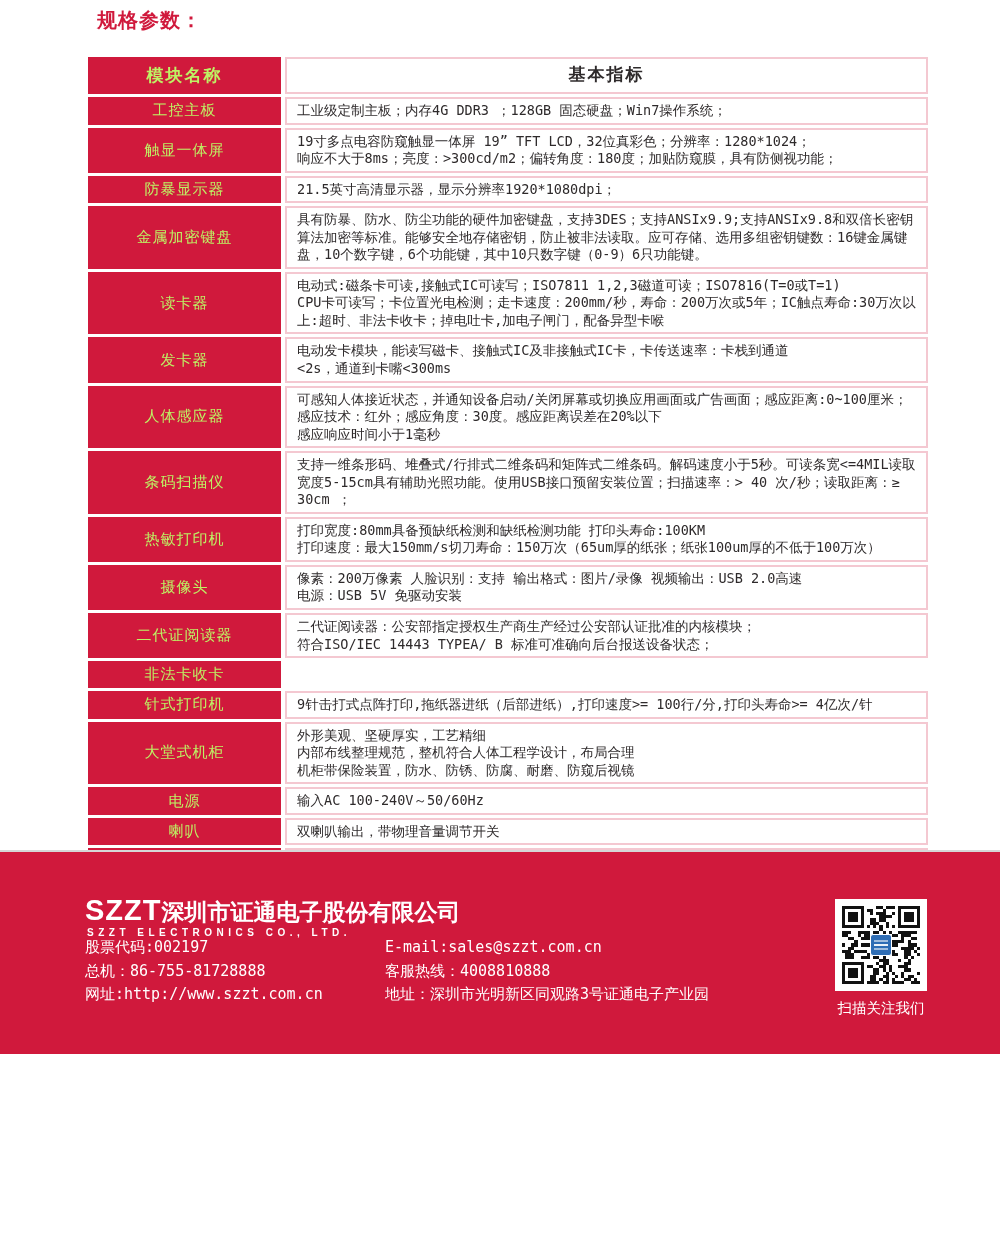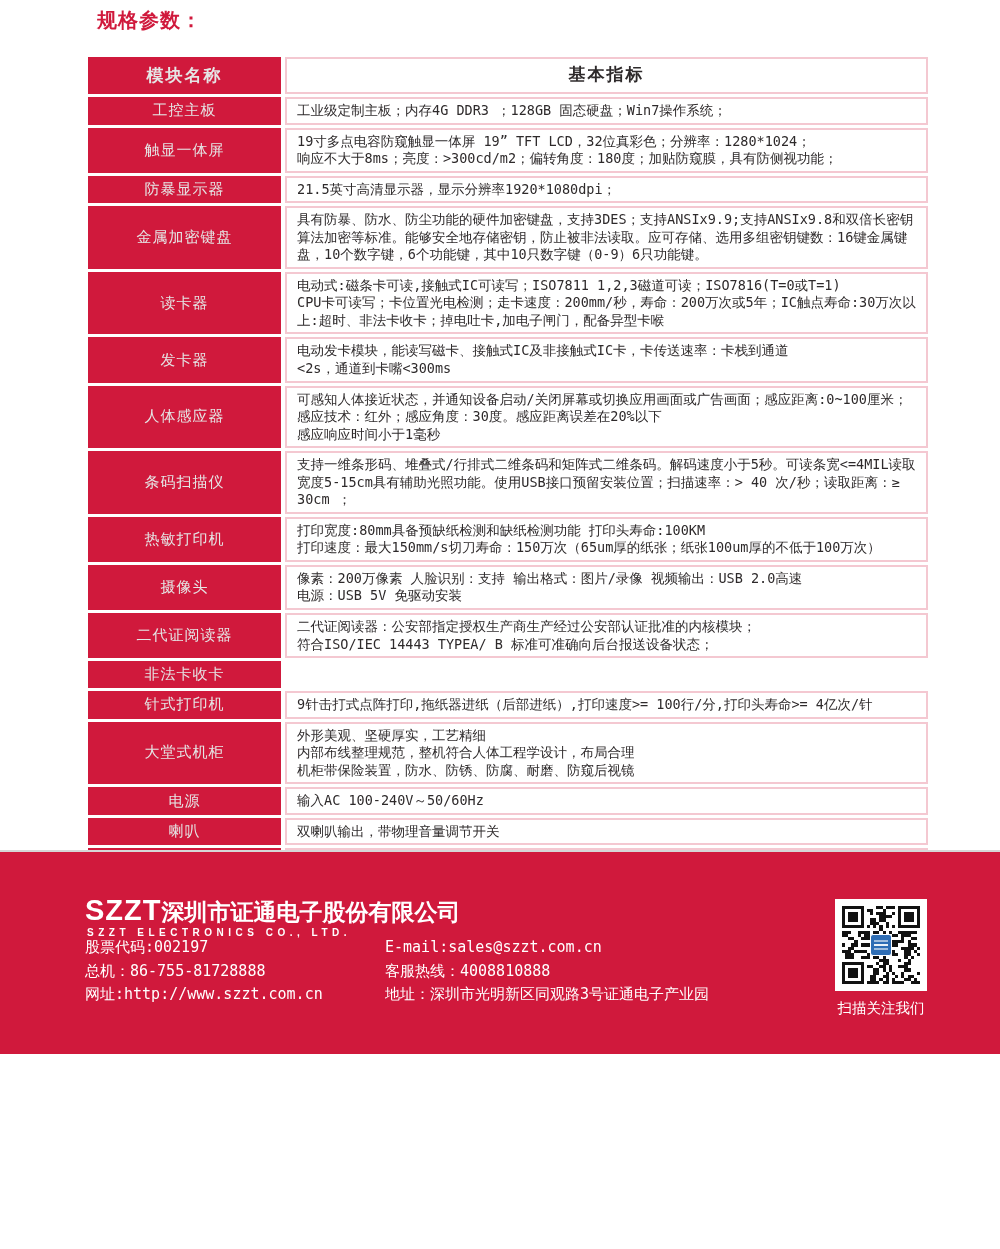--- a/index.html
+++ b/index.html
@@ -31,21 +31,21 @@
   .trow {
     display: flex;
     align-items: stretch;
     column-gap: 4px;
     margin-bottom: 3px;
   }
   .cell-module {
     flex: none;
     width: 193px;
     background: #D0193C;
-    color: #e5e5e5;
+    color: #bef264;
     display: flex;
     align-items: center;
     justify-content: center;
     text-align: center;
     font-size: 15px;
     letter-spacing: 1px;
     padding: 4px 6px;
   }
   .cell-spec {
     flex: 1;

